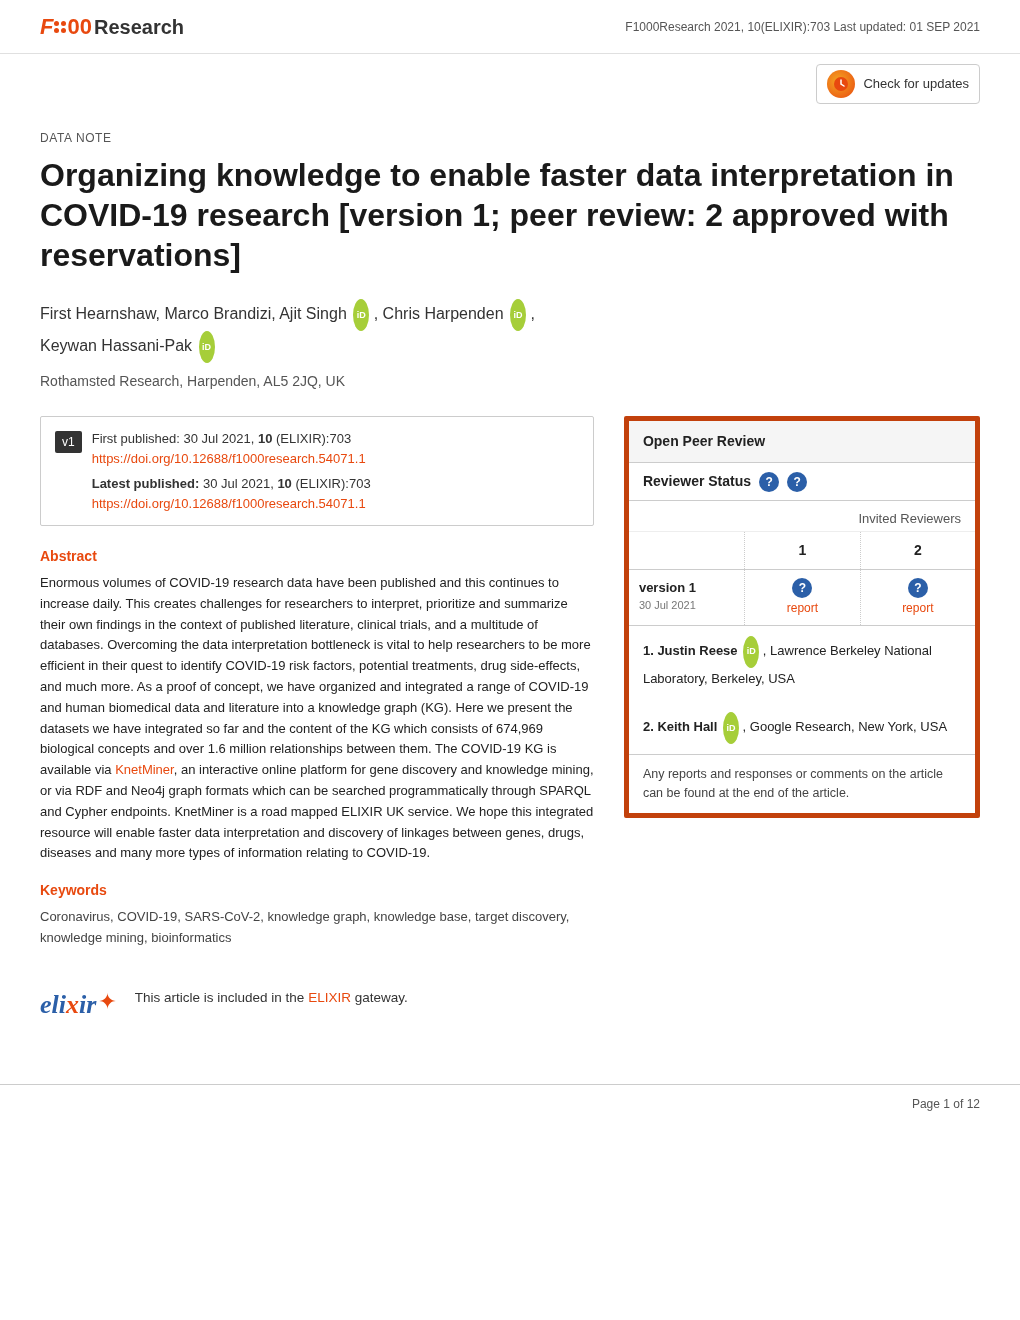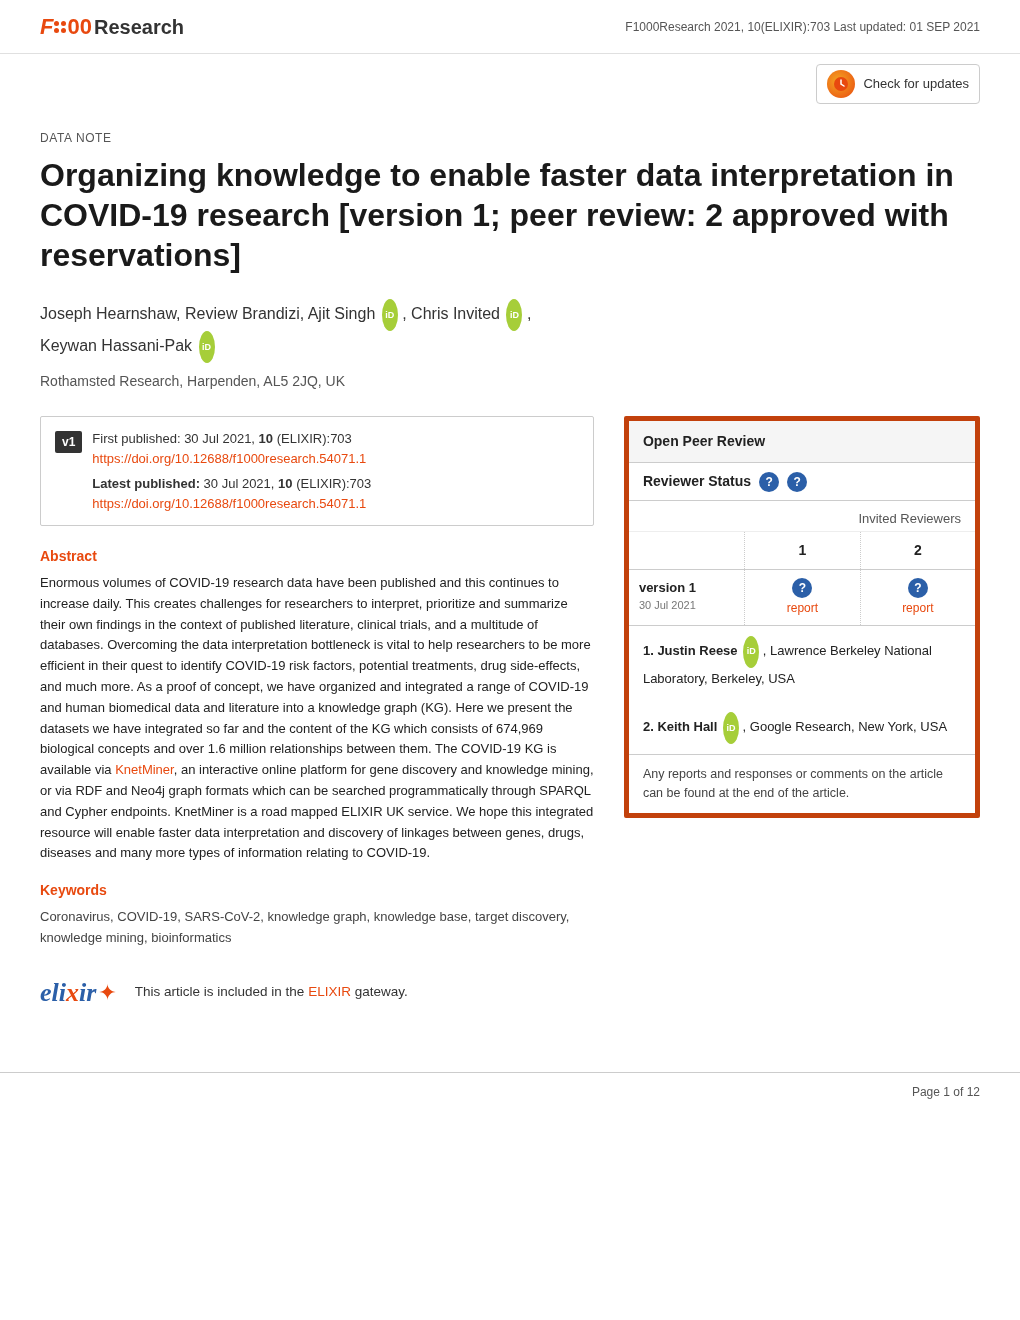--- a/index.html
+++ b/index.html
@@ -114,21 +114,21 @@
     }
     .version-row {
       display: flex;
       align-items: flex-start;
       gap: 10px;
     }
     .v1-badge {
       background: #333;
       color: #fff;
       font-size: 12px;
-      font-weight: bold;
+      font-weight: normal;
       padding: 2px 7px;
       border-radius: 2px;
       white-space: nowrap;
       margin-top: 2px;
     }
     .version-info {
       font-size: 13px;
       color: #333;
     }
     .version-info a, a {
@@ -301,21 +301,22 @@
       background: #e8490f;
     }
     .logo-research-text {
       font-size: 20px;
       font-weight: bold;
       color: #333;
       margin-left: 2px;
     }
     .elixir-styled {
       display: flex;
-      align-items: center;
+      align-items: flex-start;
+      margin-top: 12px;
     }
     .elixir-text-logo {
       font-size: 26px;
       font-style: italic;
       font-family: Georgia, 'Times New Roman', serif;
       color: #2b5fa8;
       font-weight: bold;
     }
     .elixir-asterisk {
       color: #e8490f;
@@ -363,23 +364,23 @@
     </div>
   </div>
 
   <div class="main-content">
 
     <div class="data-note-label">DATA NOTE</div>
 
     <h1 class="article-title">Organizing knowledge to enable faster data interpretation in COVID-19 research [version 1; peer review: 2 approved with reservations]</h1>
 
     <div class="authors">
-      <span>Joseph Hearnshaw, Review Brandizi, Ajit Singh</span>
+      <span>First Hearnshaw, Marco Brandizi, Ajit Singh</span>
       <span class="orcid-icon">iD</span>
-      <span>, Chris Invited</span>
+      <span>, Chris Harpenden</span>
       <span class="orcid-icon">iD</span>
       <span>,</span>
       <br>
       <span>Keywan Hassani-Pak</span>
       <span class="orcid-icon">iD</span>
     </div>
 
     <div class="affiliation">Rothamsted Research, Harpenden, AL5 2JQ, UK</div>
 
     <div class="two-col">

